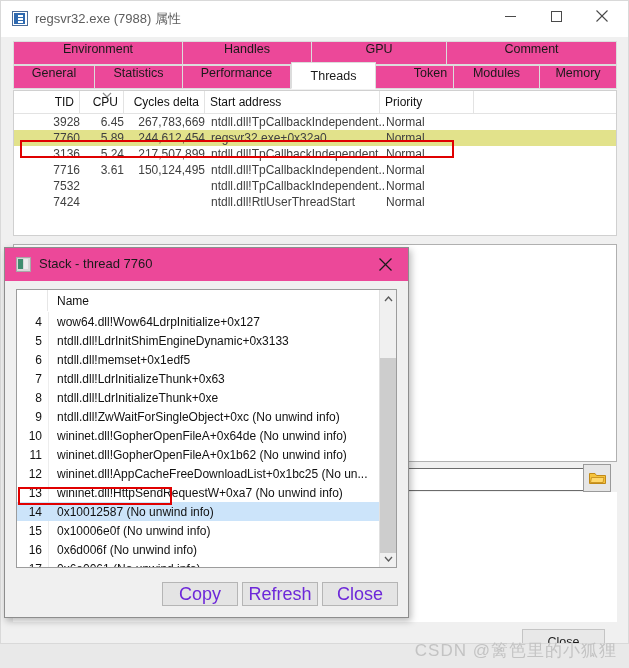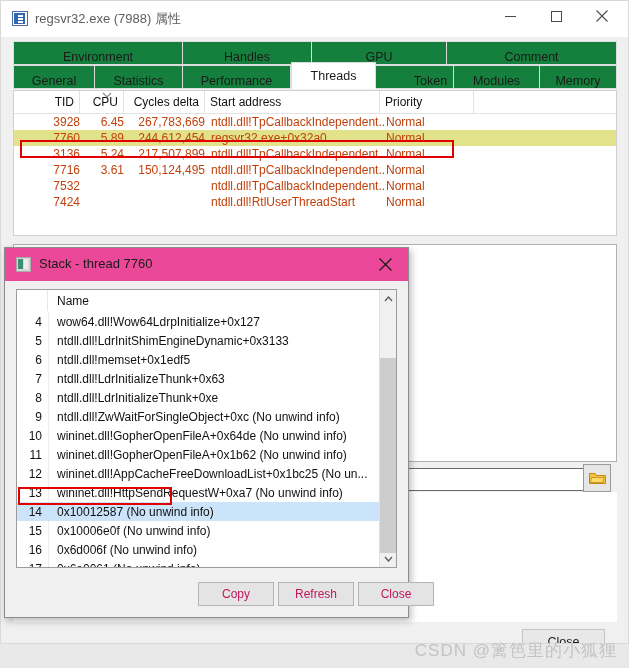--- a/index.html
+++ b/index.html
@@ -107,25 +107,25 @@
     left: 0;
     width: 100%;
     height: 24px;
     display: flex;
   }
   #tab-row-top { top: 0; }
   #tab-row-bottom { top: 24px; }
   .tab {
     height: 24px;
     box-sizing: border-box;
-    background: #15803d;
+    background: #ec4899;
     border: 1px solid #dcdcdc;
     border-left: none;
     display: flex;
-    align-items: flex-end;
+    align-items: flex-start;
     justify-content: center;
     font-size: 12.5px;
     color: #1a1a1a;
     cursor: default;
     white-space: nowrap;
   }
   .tab:first-child { border-left: 1px solid #dcdcdc; }
   .tab.active {
     background: #ffffff;
     border: 1px solid #dcdcdc;
@@ -178,21 +178,21 @@
   }
   #thread-rows {
     position: absolute;
     left: 0; top: 23px;
     width: 100%;
   }
   .trow {
     position: relative;
     height: 16px;
     font-size: 12px;
-    color: #c2410c;
+    color: #404040;
   }
   .trow.selected { background: #e2e28b; }
   .tcell {
     position: absolute;
     top: 0;
     height: 16px;
     display: flex;
     align-items: center;
     white-space: nowrap;
     overflow: hidden;
@@ -431,24 +431,23 @@
   .dlg-btn {
     position: absolute;
     top: 334px;
     width: 76px; height: 24px;
     background: #e4e4e4;
     border: 1px solid #b5b5b5;
     box-sizing: border-box;
     display: flex;
     align-items: center;
     justify-content: center;
-    font-size: 12px;
-    color: #be185d;
+    font-size: 18px;
+    color: #6d28d9;
     cursor: default;
-    margin-left: 36px;
   }
   #btn-copy { left: 157px; }
   #btn-refresh { left: 237px; }
   #btn-close-dlg { left: 317px; }
 
   
   #watermark {
     position: absolute;
     right: 12px;
     bottom: 6px;

